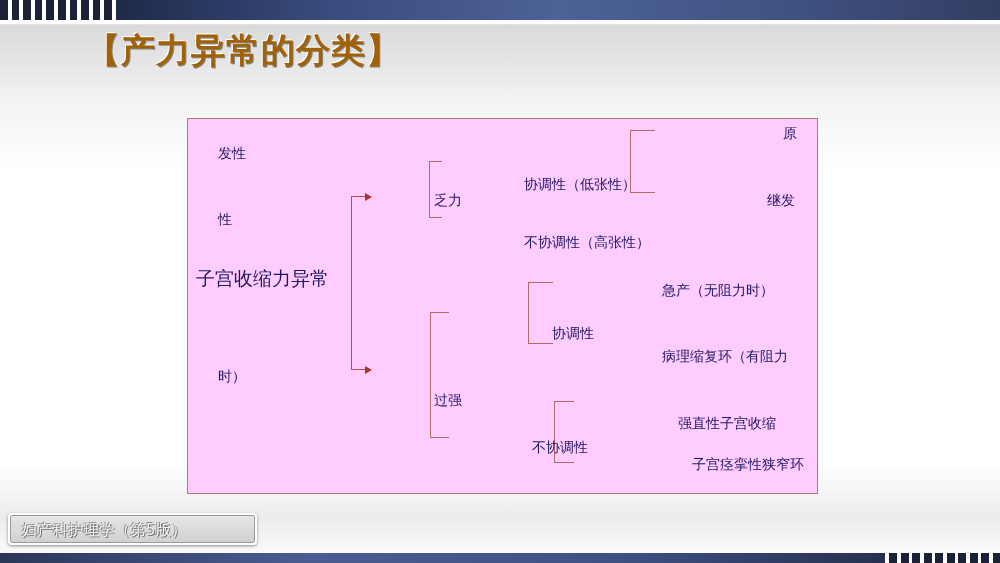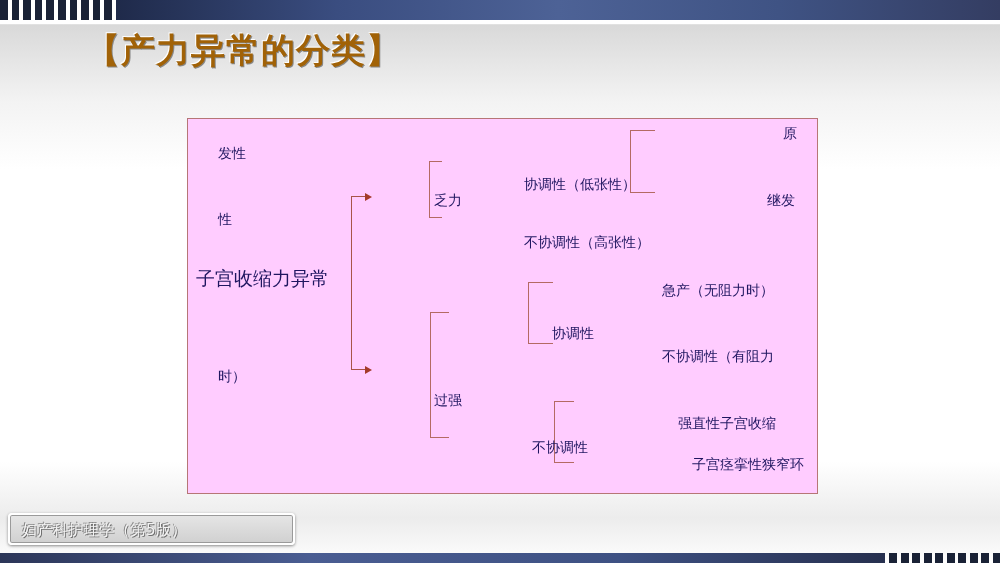--- a/index.html
+++ b/index.html
@@ -22,21 +22,21 @@
   .box { position:absolute; left:187px; top:118px; width:631px; height:376px;
     background:#ffccff; border:1.5px solid #b67676; box-sizing:border-box; }
   .lbl { position:absolute; color:#1f1660; font-size:14px; white-space:nowrap; line-height:1; }
   .lbl.big { font-size:19px; }
 
   .bk { position:absolute; border:1.5px solid #b46a63; border-right:none; box-sizing:border-box; }
   .vline { position:absolute; width:0; border-left:1.5px solid #a85448; }
   .hline { position:absolute; height:0; border-top:1.5px solid #a85448; }
   .arrowhead { position:absolute; width:0; height:0; border-top:4px solid transparent; border-bottom:4px solid transparent; border-left:7px solid #a43a2a; }
 
-  .footer-label { position:absolute; left:8px; top:513px; width:287px; height:32px;
+  .footer-label { position:absolute; left:8px; top:513px; width:249px; height:32px;
     background: linear-gradient(180deg, #e6e6e6 0%, #d0d0d0 100%);
     border:2px solid #ffffff; border-radius:4px; box-shadow: 0 1px 3px rgba(0,0,0,0.45), inset 0 0 0 1px #9a9a9a; box-sizing:border-box; }
   .footer-label span { position:absolute; left:12px; top:6px; font-size:15px; color:#f4f4f4;
     text-shadow: 1px 1px 0 #6e6e6e, -1px -1px 0 #8a8a8a; letter-spacing:0.5px; }
 
   .botbar { position:absolute; left:0; top:553px; width:1000px; height:10px; }
   .botbar .grad { position:absolute; left:0; top:0; width:885px; height:10px;
     background: linear-gradient(90deg, #2c3658 0%, #4a5d92 35%, #3e5183 70%, #27304f 100%); }
   .botbar .stripes { position:absolute; left:889px; top:0; height:10px; display:flex; }
   .botbar .stripes span { width:8px; height:10px; background:#1a2236; margin-right:3.5px; }
@@ -84,21 +84,21 @@
 <div class="bk" style="left:630px;top:130px;width:25px;height:63px;"></div>
 <div class="lbl" style="left:783px;top:126px;">原</div>
 <div class="lbl" style="left:767px;top:193px;">继发</div>
 
 <div class="bk" style="left:430px;top:312px;width:19px;height:126px;"></div>
 <div class="lbl" style="left:434px;top:393px;">过强</div>
 
 <div class="bk" style="left:528px;top:282px;width:25px;height:62px;"></div>
 <div class="lbl" style="left:532px;top:326px;margin-left:20px;">协调性</div>
 <div class="lbl" style="left:662px;top:283px;">急产（无阻力时）</div>
-<div class="lbl" style="left:662px;top:349px;">不协调性（有阻力</div>
+<div class="lbl" style="left:662px;top:349px;">病理缩复环（有阻力</div>
 
 <div class="bk" style="left:554px;top:401px;width:20px;height:62px;"></div>
 <div class="lbl" style="left:532px;top:440px;">不协调性</div>
 <div class="lbl" style="left:678px;top:416px;">强直性子宫收缩</div>
 <div class="lbl" style="left:692px;top:458px;font-family:Liberation Mono, monospace;">子宫痉挛性狭窄环</div>
 
 <div class="footer-label">
   <span>妇产科护理学（第5版）</span>
 </div>
 

